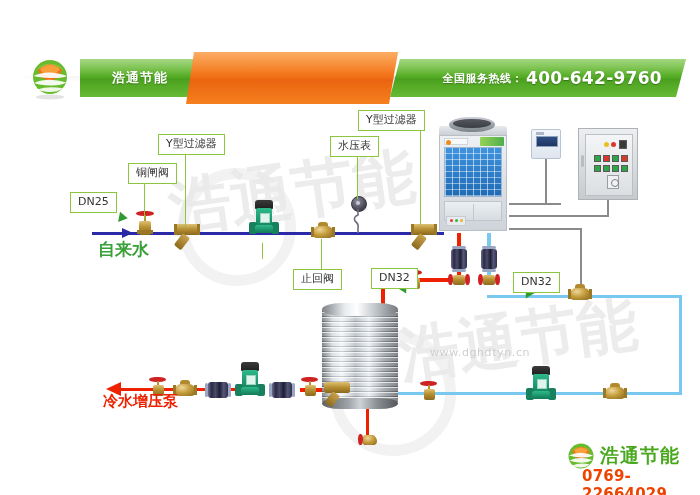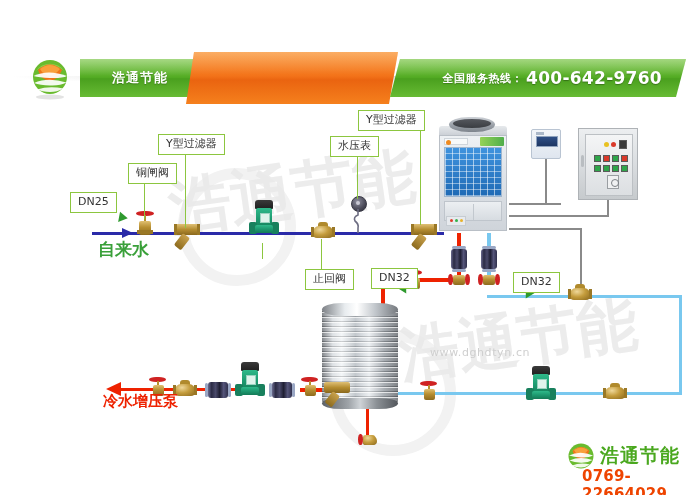--- a/index.html
+++ b/index.html
@@ -280,21 +280,21 @@
   <div class="arrow arr-green-d" style="left:116px;top:214px;transform:rotate(40deg);"></div>
 
   <div class="lbl" style="left:128px;top:163px;">铜闸阀</div>
   <div class="lead" style="left:144px;top:183px;width:1px;height:36px;"></div>
 
   <div class="lbl" style="left:158px;top:134px;">Y型过滤器</div>
   <div class="lead" style="left:185px;top:154px;width:1px;height:74px;"></div>
 
   <div class="lead" style="left:262px;top:243px;width:1px;height:16px;"></div>
 
-  <div class="lbl" style="left:305px;top:269px;">止回阀</div>
+  <div class="lbl" style="left:293px;top:269px;">止回阀</div>
   <div class="lead" style="left:321px;top:239px;width:1px;height:31px;"></div>
 
   <div class="lbl" style="left:330px;top:136px;">水压表</div>
   <div class="lead" style="left:357px;top:156px;width:1px;height:43px;"></div>
 
   <div class="lbl" style="left:358px;top:110px;">Y型过滤器</div>
   <div class="lead" style="left:420px;top:130px;width:1px;height:95px;"></div>
 
   <div class="lbl" style="left:371px;top:268px;">DN32</div>
   <div class="arrow arr-green-d" style="left:399px;top:285px;transform:rotate(-30deg);"></div>

